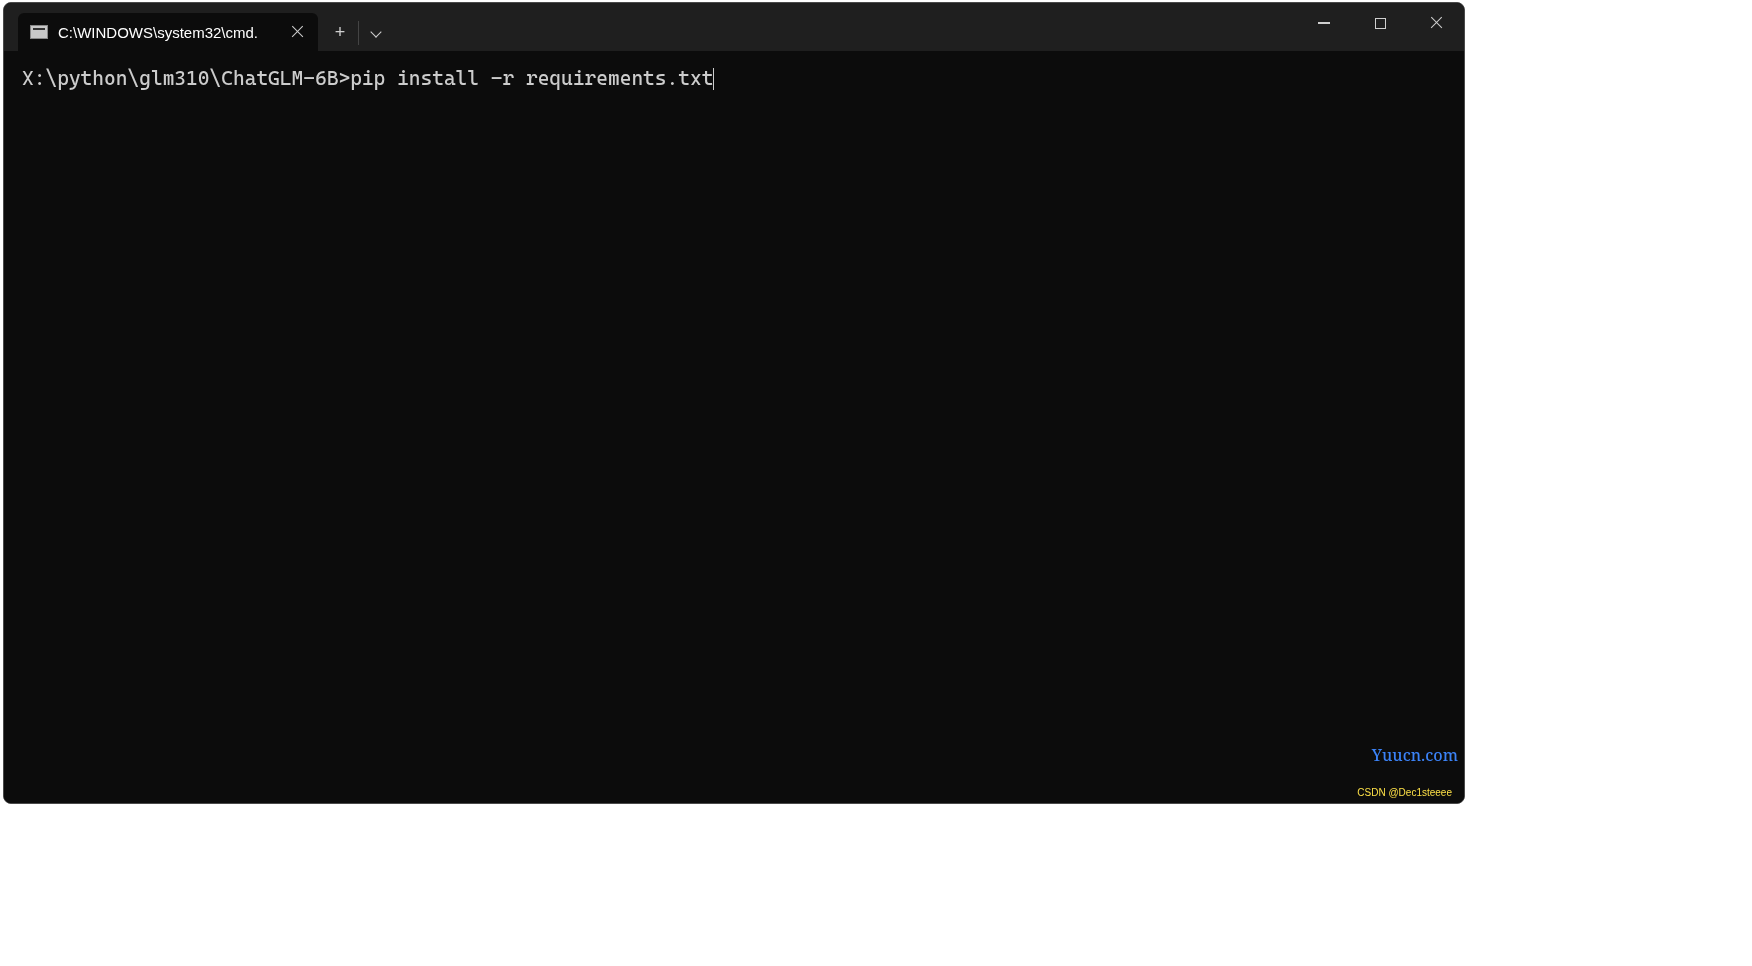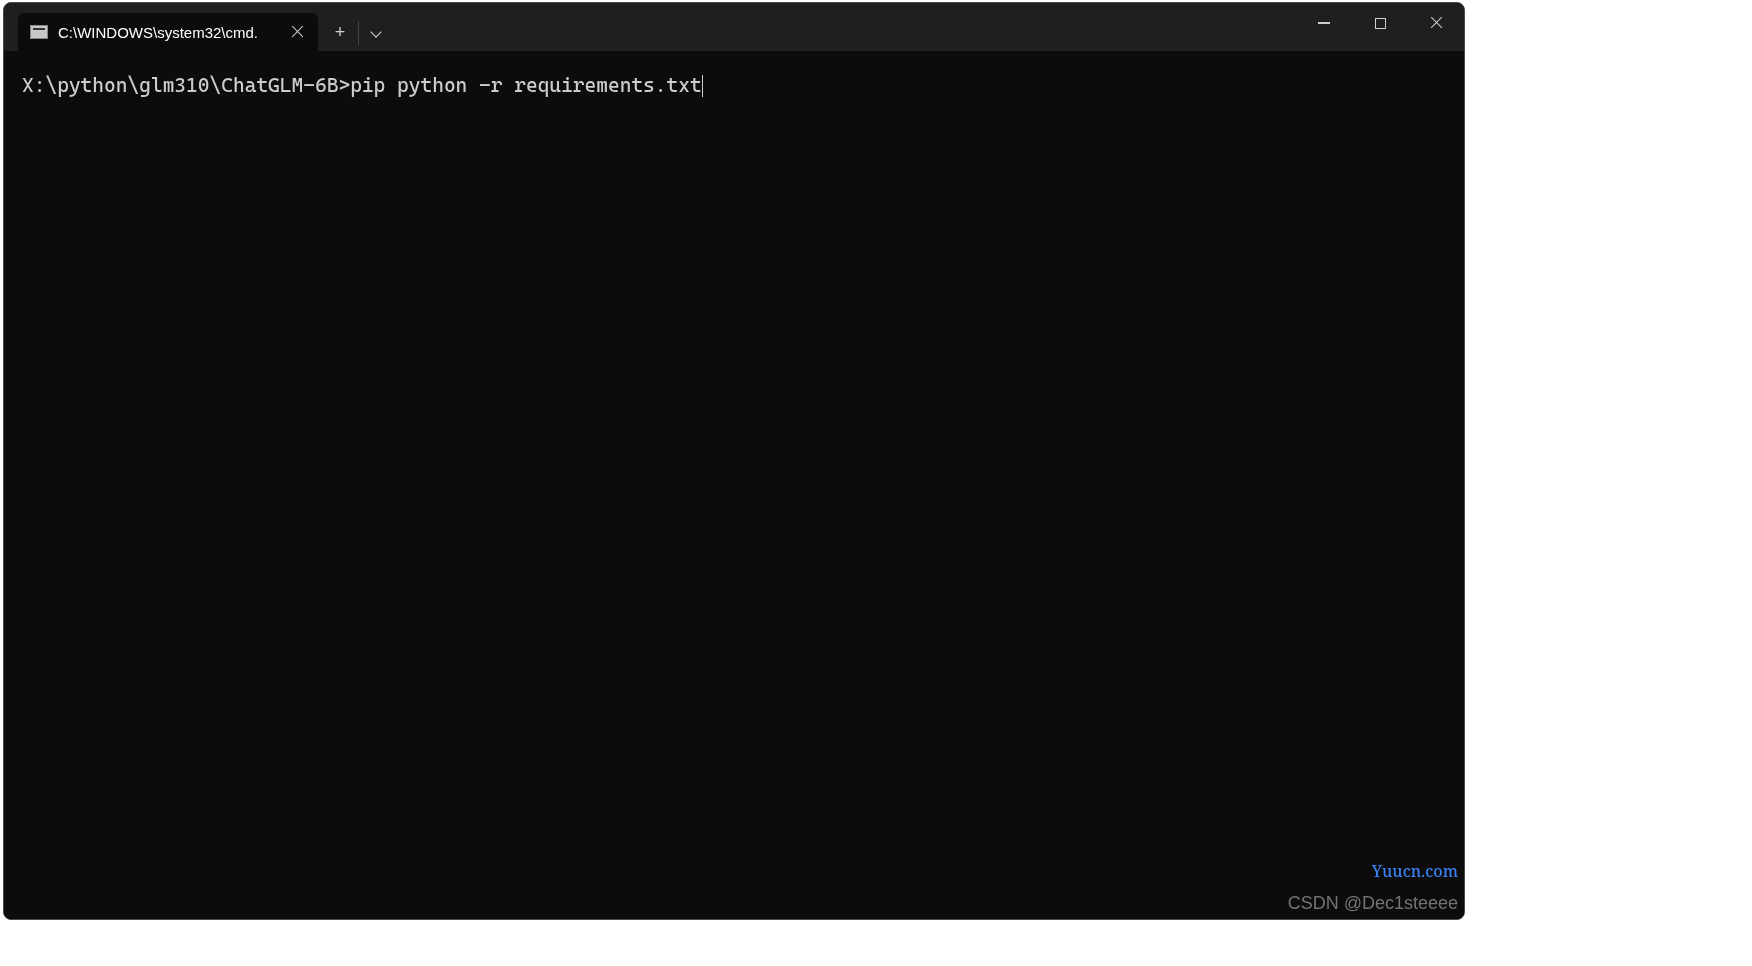--- a/index.html
+++ b/index.html
@@ -13,28 +13,27 @@
       background: #ffffff;
       font-family: "Segoe UI", sans-serif;
       overflow: hidden;
       position: relative;
     }
     .terminal-window {
       position: absolute;
       top: 2px;
       left: 3px;
       width: 1462px;
-      height: 918px;
+      height: 802px;
       background: #0c0c0c;
       border: 1px solid #4a4a4a;
       border-radius: 8px;
       display: flex;
       flex-direction: column;
       overflow: hidden;
-      gap: 7px;
     }
     .titlebar {
       height: 48px;
       background: #1f1f1f;
       display: flex;
       align-items: flex-end;
       padding-left: 14px;
       position: relative;
     }
     .tab {
@@ -156,24 +155,24 @@
       position: absolute;
       right: 6px;
       bottom: 36px;
       color: #3b82f6;
       font-size: 16px;
       font-family: "SimSun","serif";
       font-weight: 500;
     }
     .watermark-2 {
       position: absolute;
-      right: 6px;
+      right: 12px;
       bottom: 4px;
-      color: #737373;
-      font-size: 18px;
+      color: #fde047;
+      font-size: 10px;
       font-family: Arial, sans-serif;
     }
     .chevron-down {
       width: 10px;
       height: 10px;
       position: relative;
     }
     .chevron-down::before {
       content: "";
       position: absolute;
@@ -244,19 +243,19 @@
       <div class="win-btn">
         <span class="max-icon"></span>
       </div>
       <div class="win-btn close-btn">
         <span class="x-icon"></span>
       </div>
     </div>
   </div>
 
   <div class="terminal-body">
-    <span class="terminal-line">X:\python\glm310\ChatGLM-6B&gt;</span><span class="terminal-line">pip python -r requirements.txt</span><span class="cursor"></span>
+    <span class="terminal-line">X:\python\glm310\ChatGLM-6B&gt;</span><span class="terminal-line">pip install -r requirements.txt</span><span class="cursor"></span>
 
     <div class="watermark-1">Yuucn.com</div>
     <div class="watermark-2">CSDN @Dec1steeee</div>
   </div>
 
 </div>
 
 </body></html>

